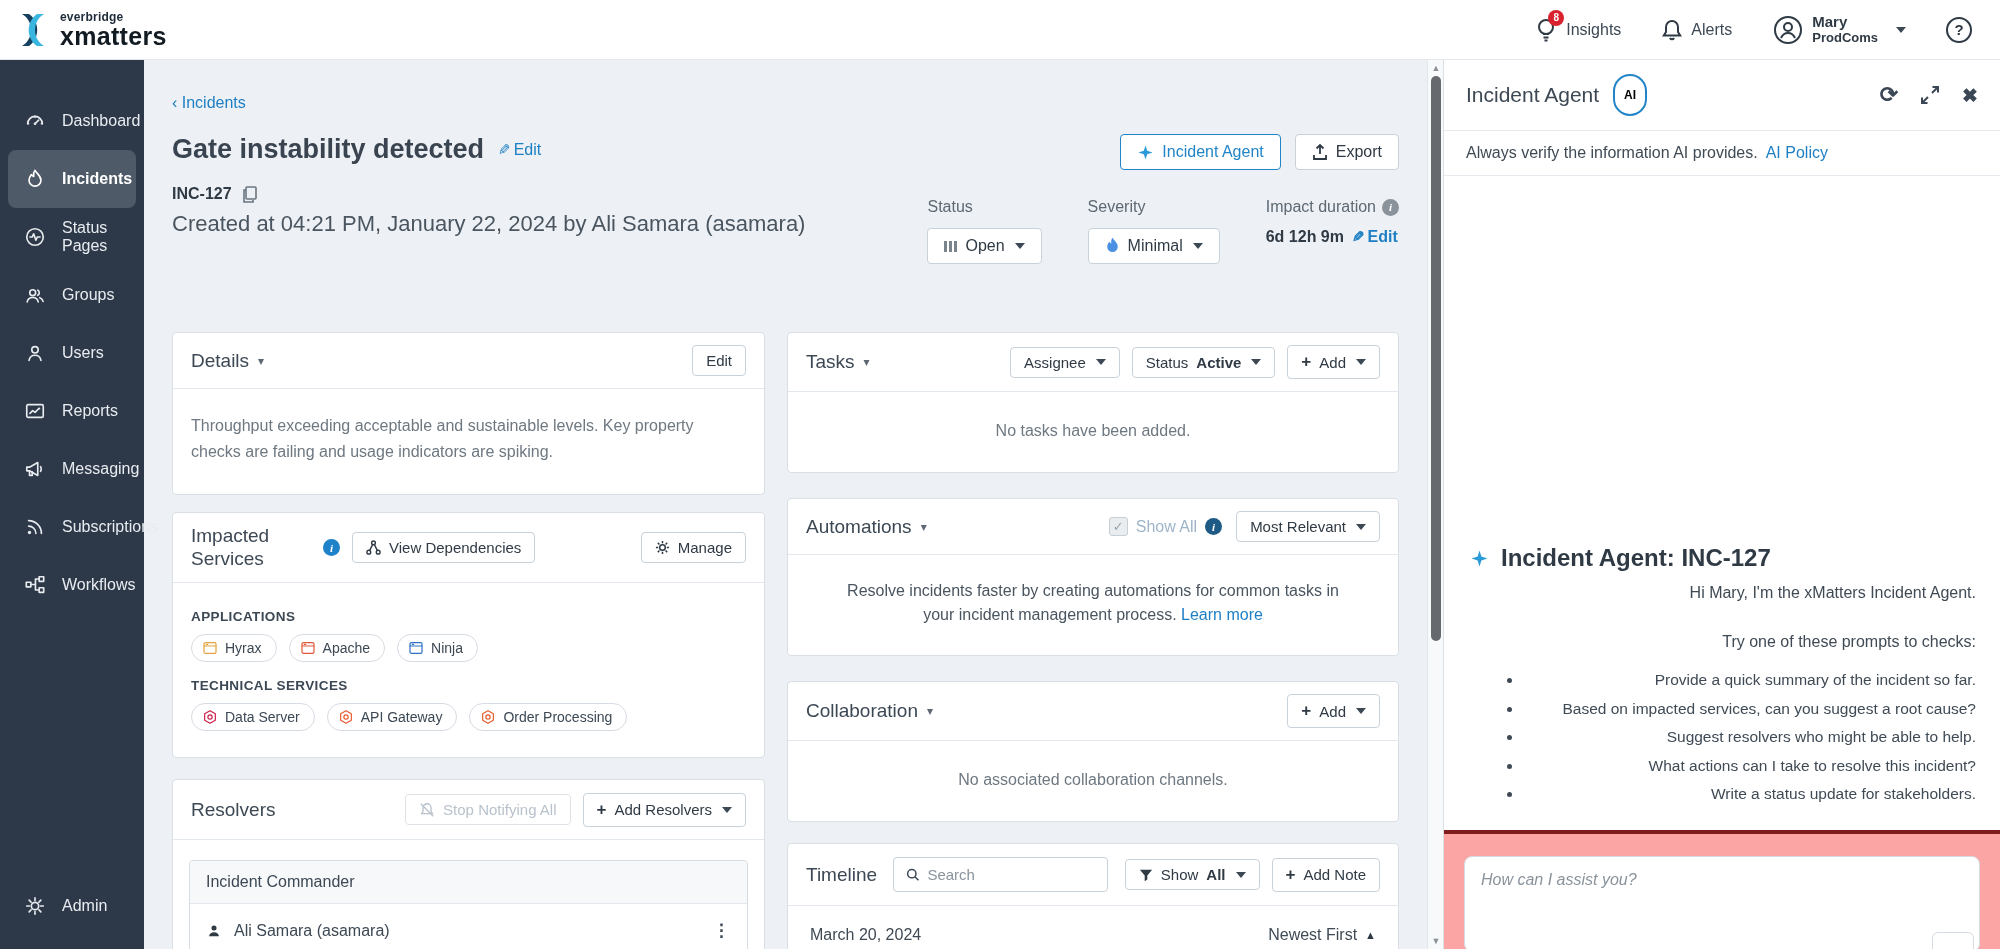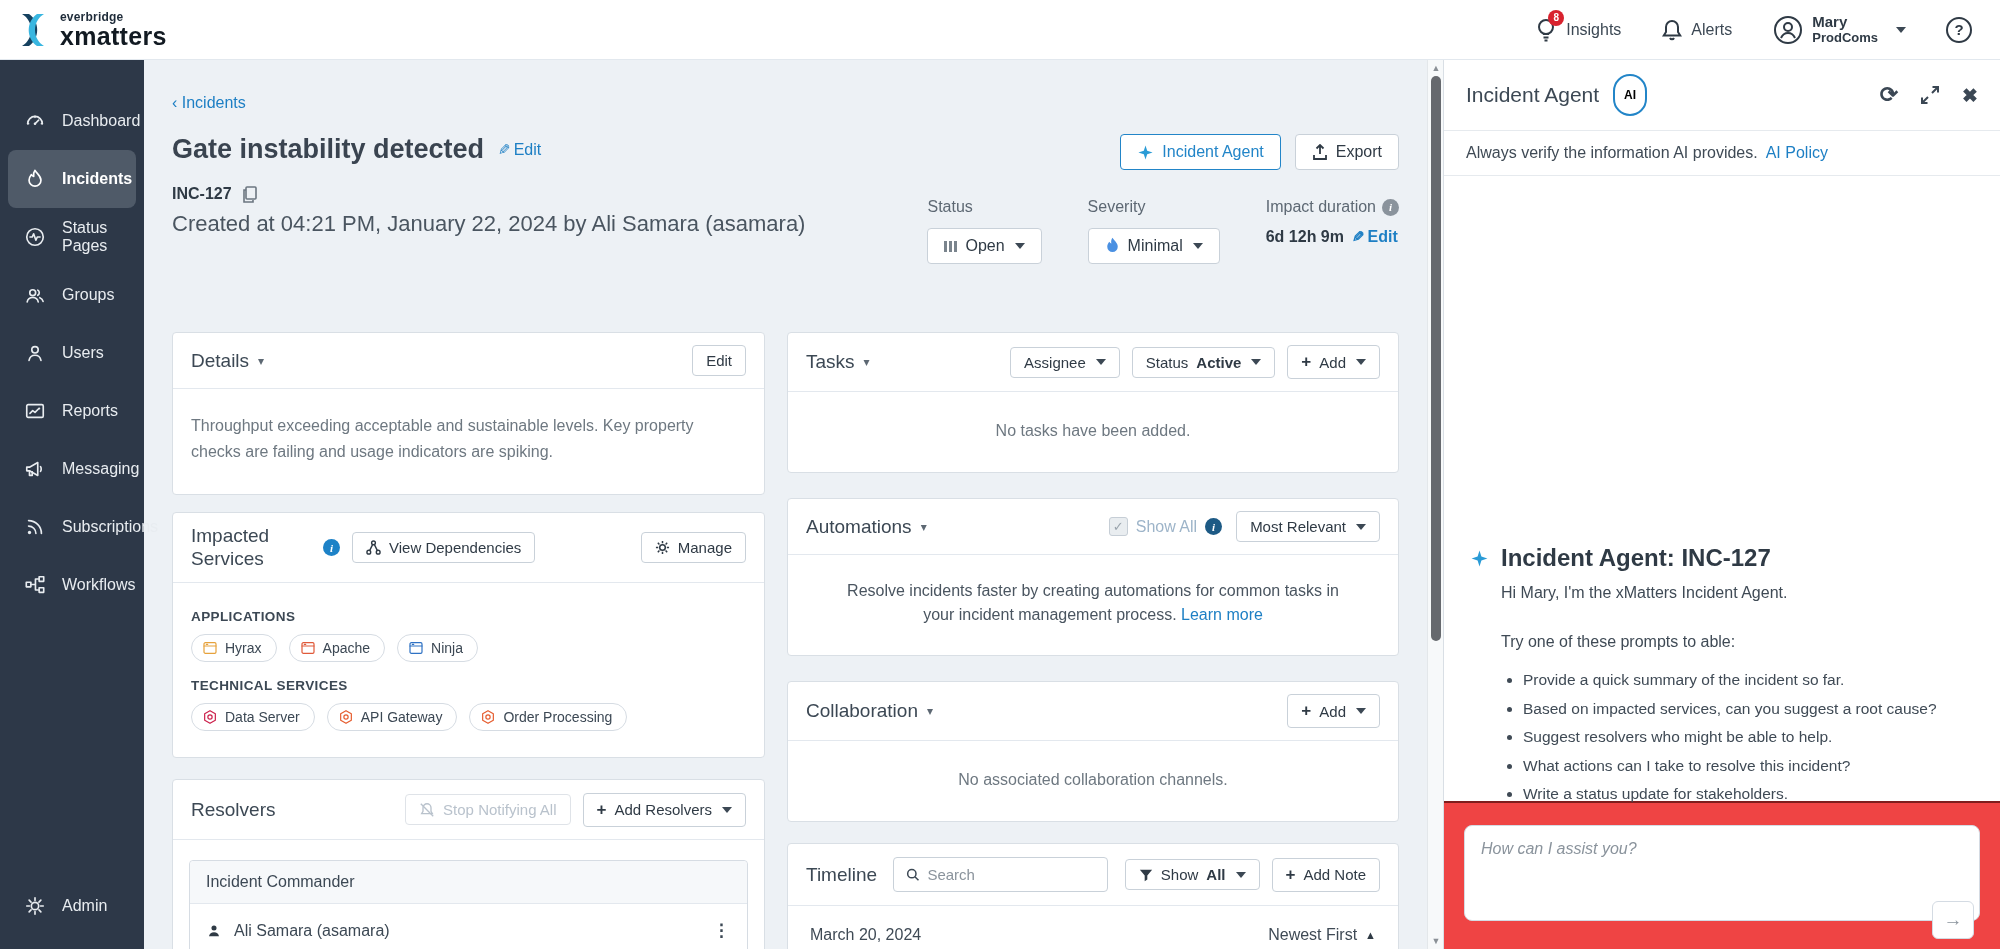--- a/index.html
+++ b/index.html
@@ -100,26 +100,26 @@
   .agent-title { font-size:21px; color:#3c4854; }
   .ai-badge { border:2px solid #2285c8; color:#000000; font-size:12px; font-weight:bold; border-radius:999px; padding:12px 9px; }
   .agent-icons { margin-left:auto; display:flex; align-items:center; gap:22px; color:#3b4754; }
   .refresh-g { font-size:22px; font-weight:bold; line-height:1; cursor:pointer; }
   .close-g { font-size:19px; font-weight:bold; cursor:pointer; }
   .agent-notice { border-top:1px solid #e6eaee; border-bottom:1px solid #e6eaee; padding:13px 22px; font-size:16px; color:#3f4a55; }
   .agent-notice a { color:#1d7fc4; text-decoration:none; margin-left:8px; cursor:pointer; }
   .agent-body { flex:1; position:relative; }
   .agent-msg { position:absolute; top:368px; left:26px; right:24px; }
   .agent-msg-head { display:flex; align-items:center; gap:12px; font-size:24px; font-weight:bold; color:#2f3a45; }
-  .agent-msg-body { margin-left:31px; font-size:16px; color:#3f4a55; line-height:1.45; }
+  .agent-msg-body { margin-left:31px; font-size:16px; color:#3f4a55; line-height:1.45;text-align:right; }
   .agent-msg-body p { margin-top:9px; }
   .agent-msg-body .gap { margin-top:26px; }
   .agent-msg-body ul { margin:16px 0 0 22px; }
   .agent-msg-body li { margin-bottom:6px; font-size:15.5px; }
-  .agent-input-sec { border-top:2px solid #7f1d1d; background:#ef4444; padding:22px 20px 0; height:148px; }
+  .agent-input-sec { border-top:4px solid #7f1d1d; background:#fca5a5; padding:22px 20px 0; height:119px; }
   .ta-wrap { position:relative; }
   .ta-wrap textarea { width:100%; height:96px; border:1px solid #d4dbe3; border-radius:8px; padding:14px 16px; font-size:16px; font-family:inherit; color:#3c4854; resize:none; background:#fff; outline:none; }
   .ta-wrap textarea::placeholder { color:#8a939c; font-style:italic; }
   .send-btn { position:absolute; right:6px; top:76px; width:42px; height:38px; background:#fff; border:1px solid #d4dbe3; border-radius:6px; color:#8a939c; font-size:19px; display:flex; align-items:center; justify-content:center; cursor:pointer; }
 
   svg { display:block; }
 </style>
 </head>
 <body>
 
@@ -614,21 +614,21 @@
     <div class="agent-body">
       <div class="agent-msg">
         <div class="agent-msg-head">
           <svg width="19" height="19" viewBox="0 0 24 24">
               <path d="M12 2l2.4 7.6L22 12l-7.6 2.4L12 22l-2.4-7.6L2 12l7.6-2.4z" fill="#2a9bd6"></path>
             </svg>
           <span>Incident Agent: INC-127</span>
         </div>
         <div class="agent-msg-body">
           <p>Hi Mary, I'm the xMatters Incident Agent.</p>
-          <p class="gap">Try one of these prompts to able:</p>
+          <p class="gap">Try one of these prompts to checks:</p>
           <ul id="agent-prompts">
               <li>Provide a quick summary of the incident so far.</li>
               <li>Based on impacted services, can you suggest a root cause?</li>
               <li>Suggest resolvers who might be able to help.</li>
               <li>What actions can I take to resolve this incident?</li>
               <li>Write a status update for stakeholders.</li>
             </ul>
         </div>
       </div>
     </div>

